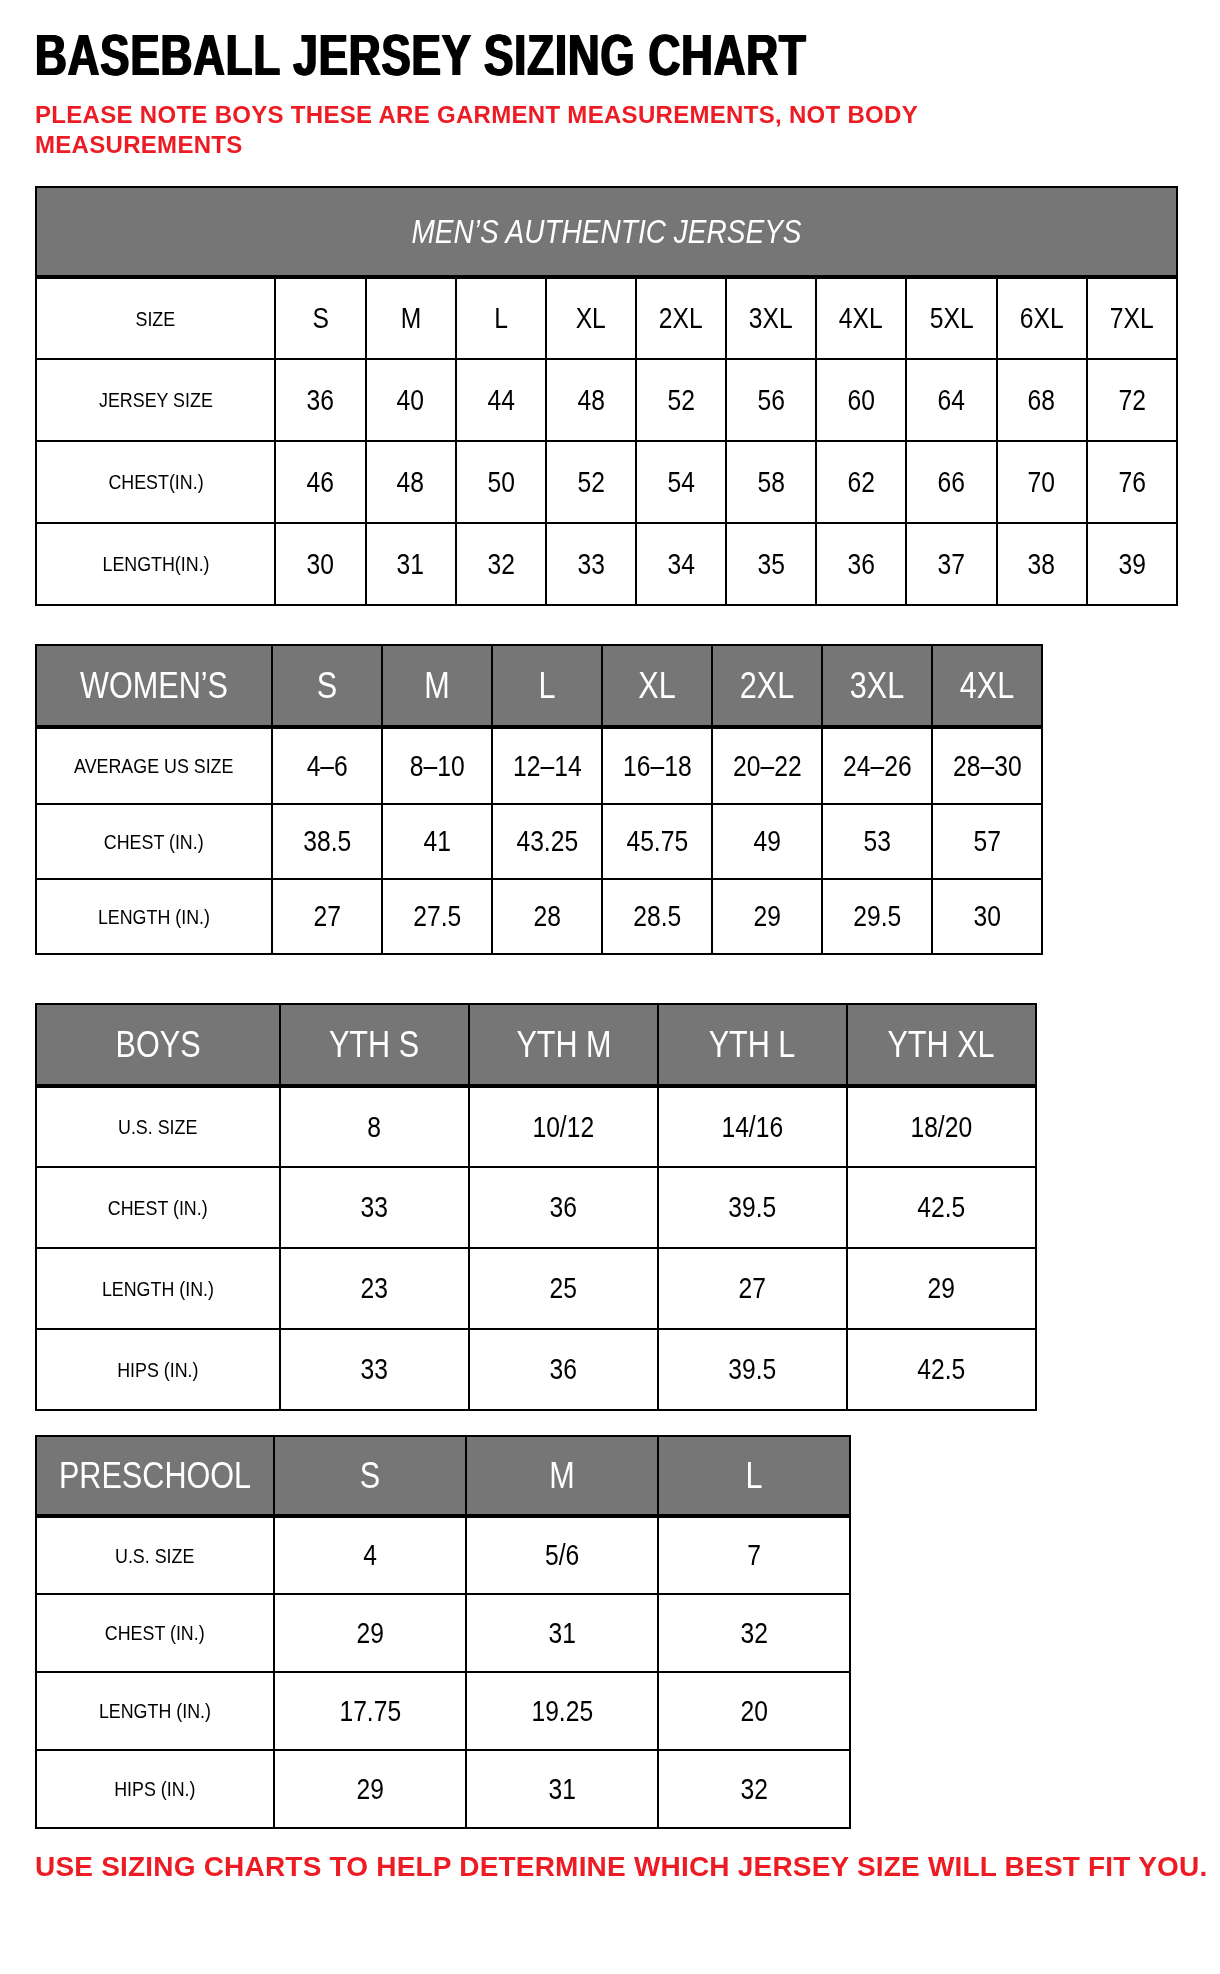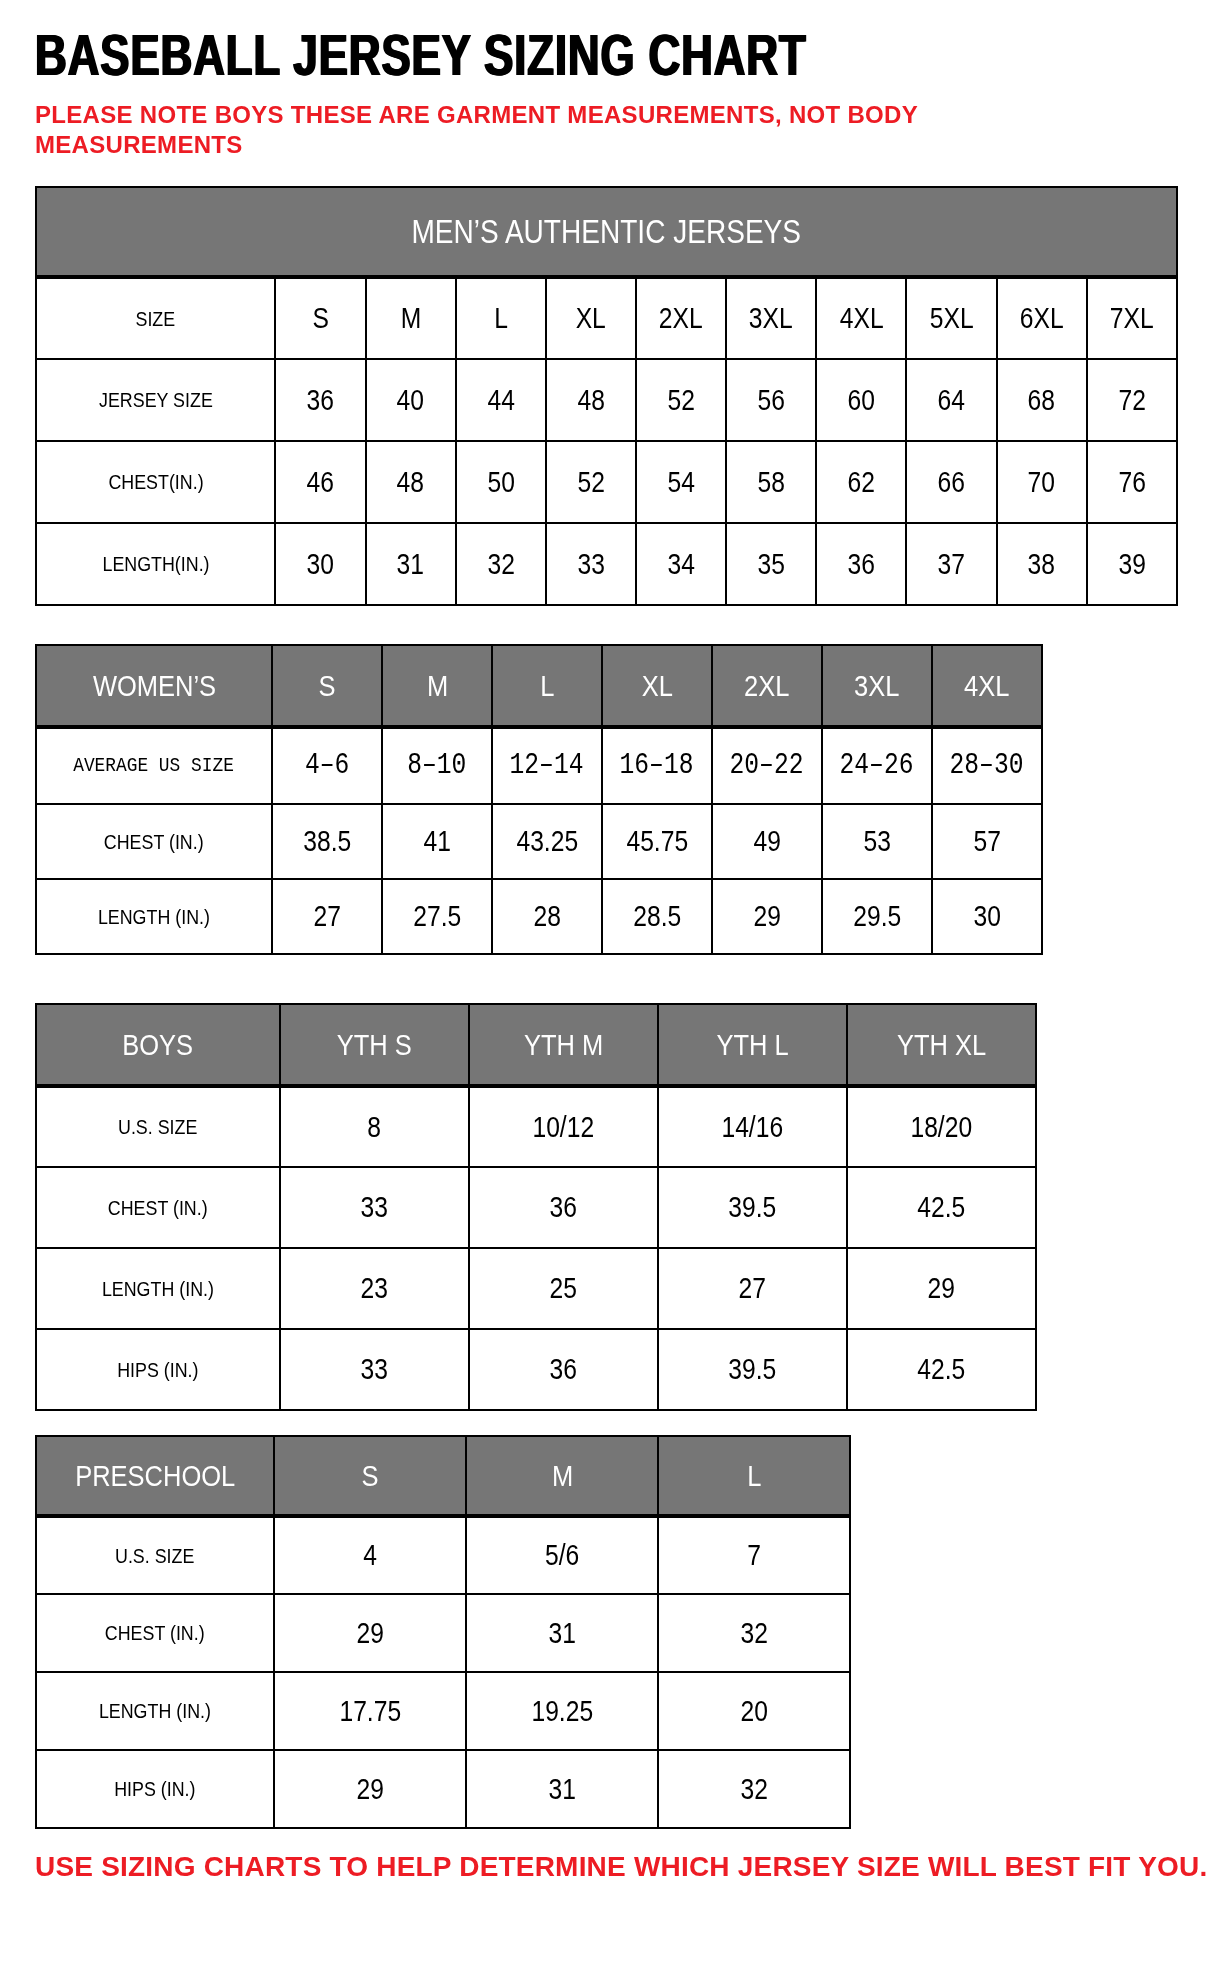--- a/index.html
+++ b/index.html
@@ -52,35 +52,35 @@
     display: inline-block;
     transform: scaleX(0.85);
     line-height: 1.12;
   }
   .banner-cell, .hd {
     background: var(--gray, #767676);
     color: #ffffff;
     border-bottom: 4px solid #000 !important;
   }
   .banner-cell { font-size: 33px; }
-  .hd  { font-size: 30px; }
+  .hd  { font-size: 36px; }
   .lbl { font-size: 21px; }
   .v   { font-size: 29px; }
 
   
   .men { width: 1143px; }
   .men tr { height: 82px; }
-  .men tr.banner-row { height: 90px; }
+  .men tr.banner-row { height: 90px; font-style: italic; }
   .men { margin-bottom: 38px; }
 
   
   .women { width: 1006px; }
   .women tr { height: 75px; }
   .women tr.hdr { height: 82px; }
-  .women tr.first-data { height: 77px; font-family: Liberation Mono, monospace; }
+  .women tr.first-data { height: 77px; }
   .women { margin-bottom: 48px; }
 
   
   .boys { width: 1000px; }
   .boys tr { height: 81px; }
   .boys tr.hdr { height: 82px; }
   .boys { margin-bottom: 24px; }
 
   
   .pre { width: 814px; }

